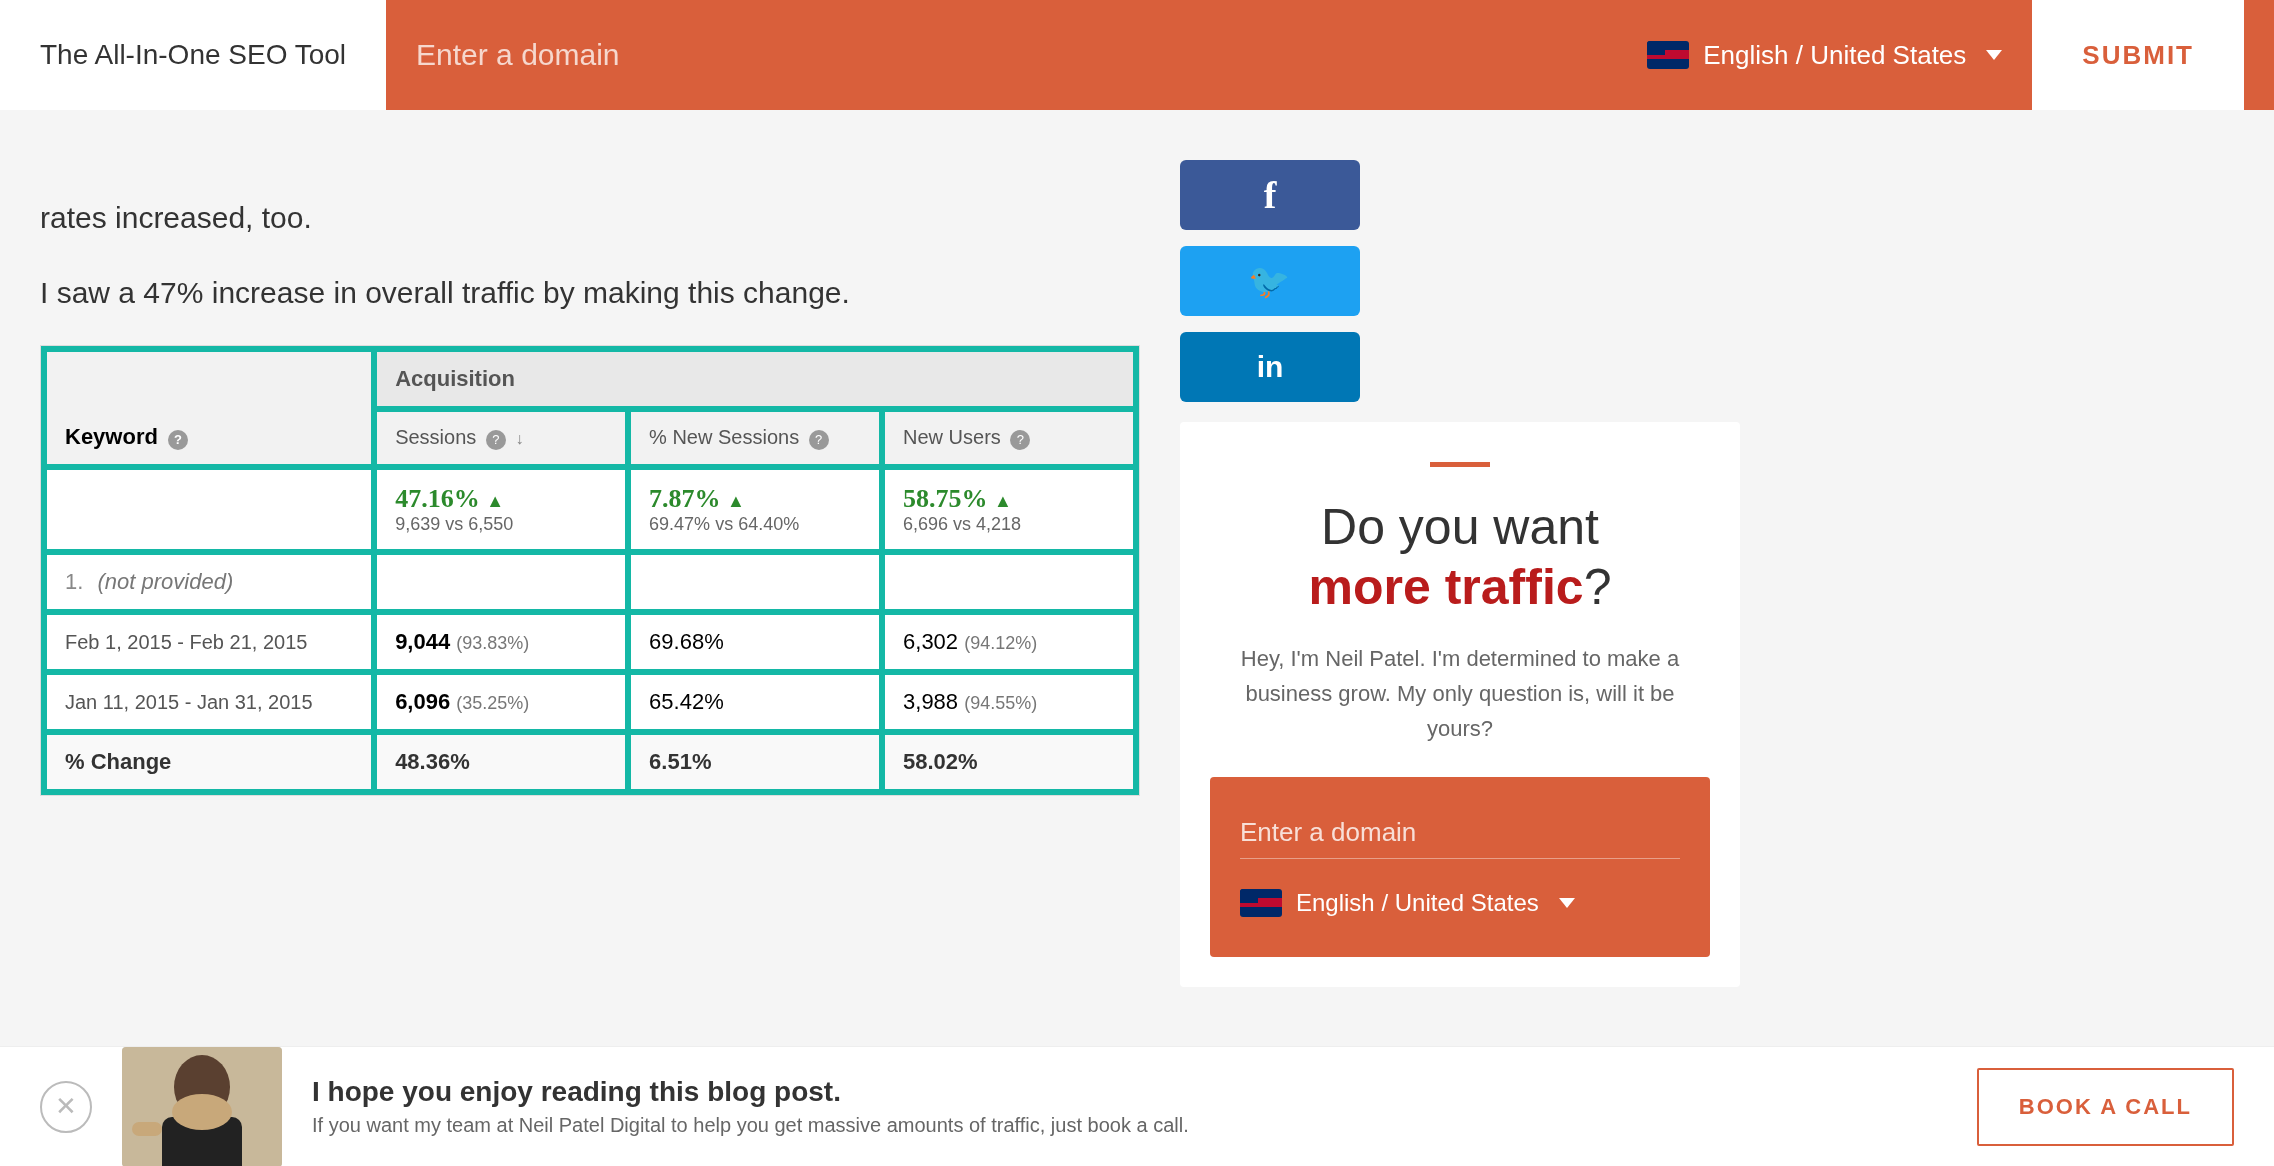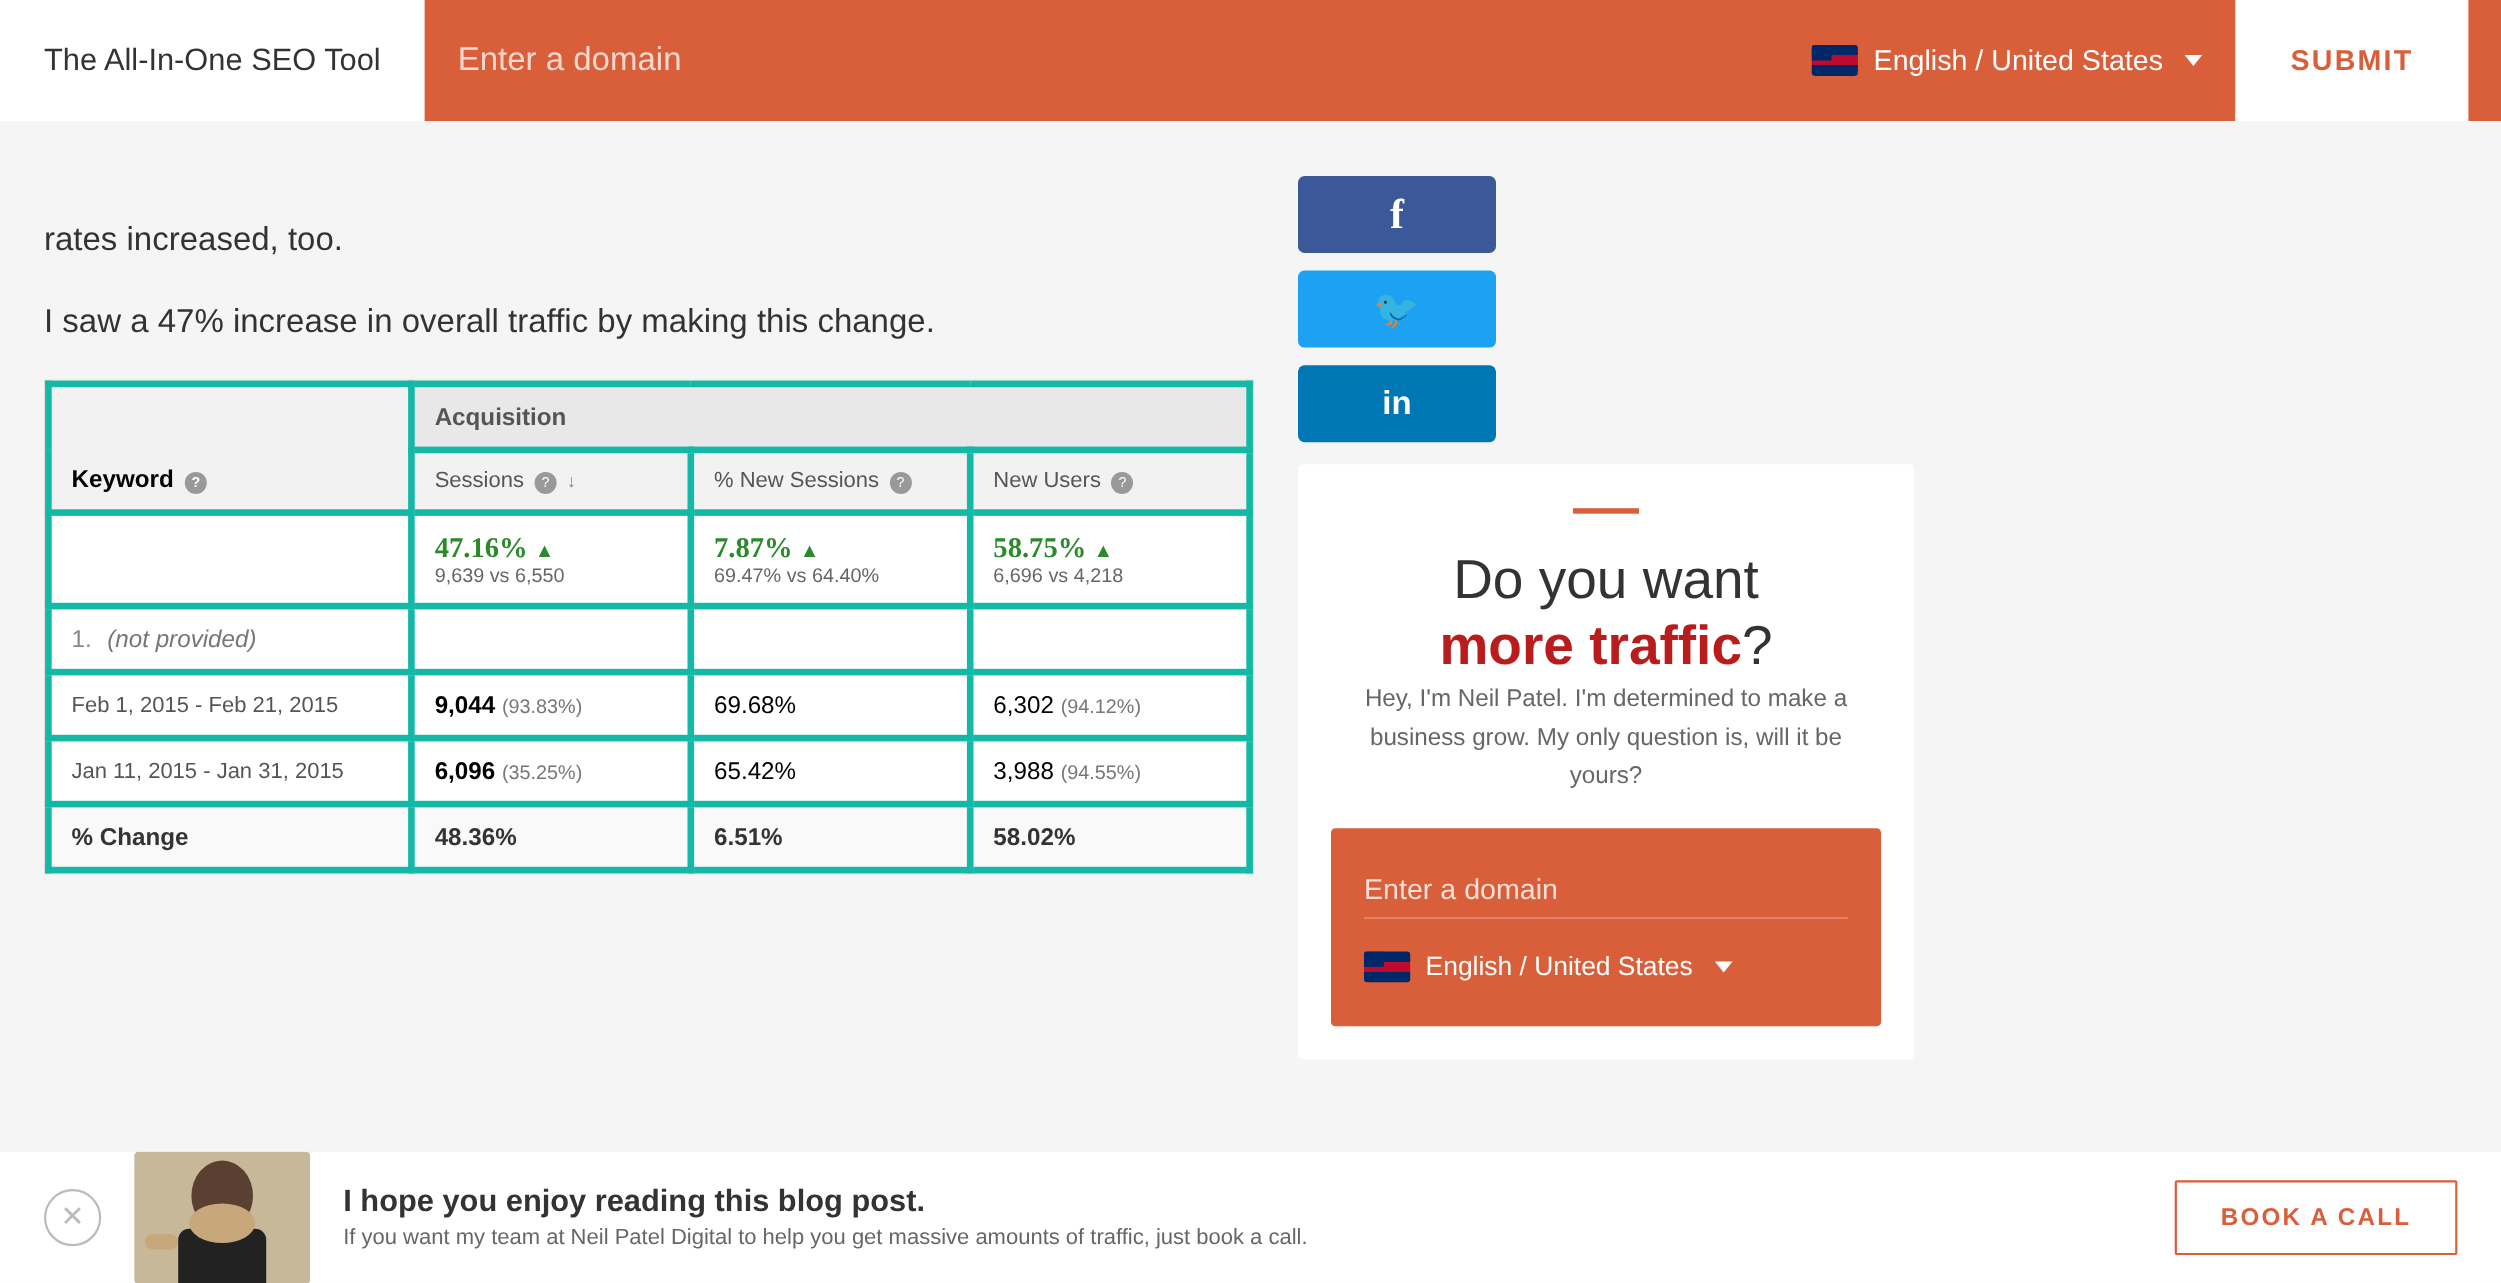--- a/index.html
+++ b/index.html
@@ -208,20 +208,21 @@
     .traffic-accent-line {
       width: 60px;
       height: 5px;
       background: #d95f3b;
       margin: 0 auto 30px auto;
     }
     .traffic-title {
       font-size: 50px;
       color: #333;
       line-height: 1.2;
+      margin-bottom: 24px;
     }
     .traffic-title strong { color: #b91c1c; }
     .traffic-desc {
       font-size: 22px;
       color: #666;
       line-height: 1.6;
       margin-bottom: 30px;
     }
     .cta-domain-box {
       background: #d95f3b;
@@ -293,21 +294,21 @@
       font-size: 28px;
       font-weight: bold;
       color: #333;
       margin-bottom: 6px;
     }
     .bottom-bar-sub {
       font-size: 20px;
       color: #666;
     }
     .book-call-btn {
-      height: 68px;
+      height: 78px;
       padding: 12px 40px;
       border: 2px solid #d95f3b;
       background: transparent;
       color: #d95f3b;
       font-size: 22px;
       font-weight: bold;
       letter-spacing: 2px;
       cursor: pointer;
       text-transform: uppercase;
       border-radius: 2px;

